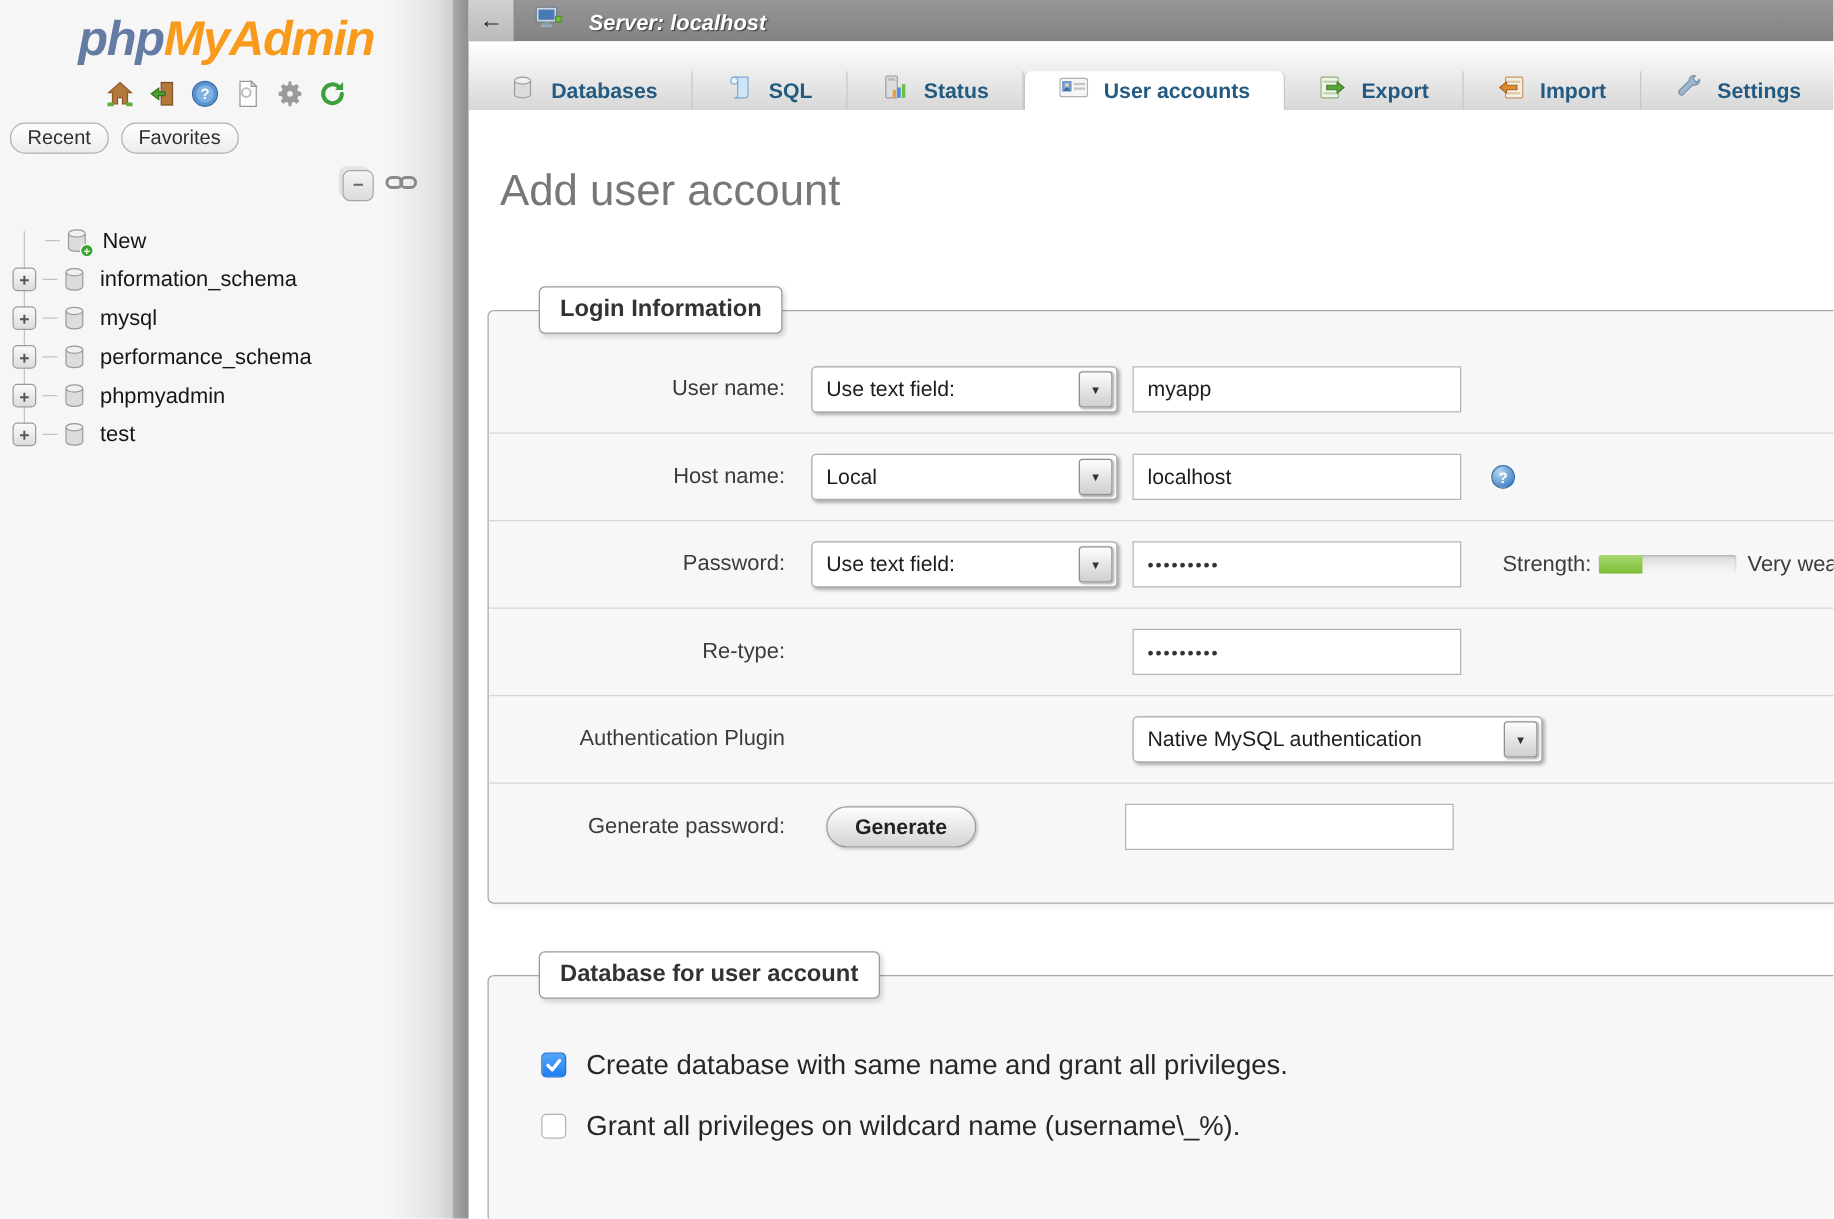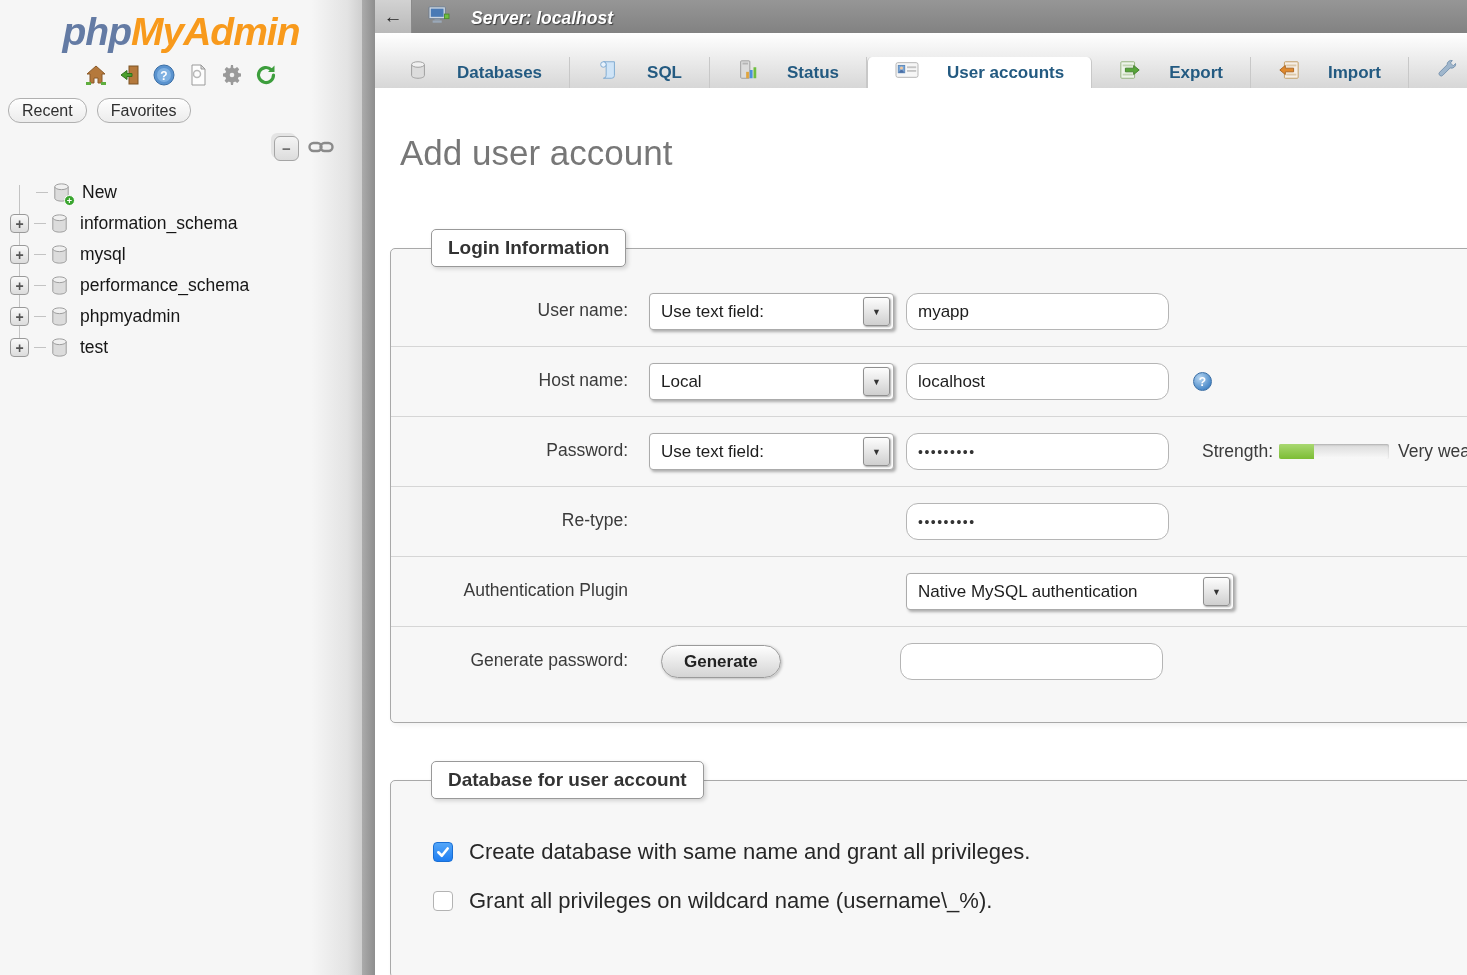--- a/index.html
+++ b/index.html
@@ -51,21 +51,21 @@
   .server-bar { height:33px; background:linear-gradient(#969696,#828282);
                 display:flex; align-items:center; }
   .back-box { width:37px; height:33px; background:linear-gradient(#d2d2d2,#b9b9b9);
               border-right:1px solid #8a8a8a; display:flex; align-items:center; justify-content:center;
               font-size:19px; color:#222; cursor:pointer; }
   .server-title { display:flex; align-items:flex-end; gap:21px; margin-left:16px; cursor:pointer;font-style:italic; }
   .server-title .stxt { color:#fff; font-weight:bold; font-size:17.5px;
                         text-shadow:1px 1px 1px rgba(0,0,0,0.55); }
   .tab-bar { height:55px; background:linear-gradient(#ffffff,#d7d7d7);
              display:flex; padding-left:5px; }
-  .tab { display:flex; align-items:center; gap:28px; padding:0 27px;
+  .tab { display:flex; align-items:center; gap:12px; padding:0 27px;
          border-right:1px solid #c8c8c8; font-weight:bold; font-size:17px; color:#235a81;
          cursor:pointer; white-space:nowrap;margin-top:24px; }
   .tab.active { background:#fff; border-radius:5px 5px 0 0; border-left:1px solid #c8c8c8; }
   .content { padding:45px 0 0 25px; }
   h1.page-title { font-size:35px; font-weight:normal; color:#777; }
 
   .pma-fieldset { position:relative; margin:75px 0 0 -10px; width:1210px;
                   background:#f7f7f7; border:1px solid #a9a9a9; border-radius:5px;
                   box-shadow:2px 2px 5px rgba(0,0,0,0.06); }
   .pma-legend { position:absolute; top:-20px; left:40px; background:#fff;
@@ -80,21 +80,21 @@
   .fctrl { display:flex; align-items:center; }
   .mac-select { width:245px; height:37px; display:flex; align-items:center; background:#fff;
                 border:1px solid #ababab; border-radius:4px; margin-right:12px;
                 box-shadow:2px 2px 3px rgba(0,0,0,0.3); cursor:pointer; flex-shrink:0; }
   .sel-text { flex:1; padding-left:11px; font-size:17px; color:#1d1d1d; white-space:nowrap; overflow:hidden; }
   .sel-btn { width:27px; height:29px; margin-right:3px; border:1px solid #8f8f8f; border-radius:3px;
              background:linear-gradient(#fdfdfd,#cfcfcf); display:flex; align-items:center;
              justify-content:center; box-shadow:1px 1px 2px rgba(0,0,0,0.35); flex-shrink:0; }
   .sel-btn span { font-size:9px; color:#333; }
   .mac-select.wide { width:328px; }
-  .text-input { width:263px; height:37px; border:1px solid #b5b5b5; border-radius:12px;
+  .text-input { width:263px; height:37px; border:1px solid #b5b5b5; border-radius:0;
                 font-size:17px; padding:0 11px; color:#1d1d1d; background:#fff;
                 font-family:"Liberation Sans", sans-serif; flex-shrink:0; }
   .text-input.dots { font-size:14px; letter-spacing:1.5px; color:#333; }
   .help-icon { width:19px; height:19px; border-radius:50%; margin-left:24px;
                background:radial-gradient(circle at 35% 30%, #b8d7f2, #4787c7 75%);
                border:1px solid #3a6ea5; color:#fff; font-weight:bold; font-size:12px;
                display:flex; align-items:center; justify-content:center; cursor:pointer; flex-shrink:0; }
   .strength { display:flex; align-items:center; margin-left:33px; white-space:nowrap; }
   .strength .slabel, .strength .sverdict { font-size:17.5px; color:#3b3b3b; }
   .meter { width:110px; height:15px; margin-left:6px; border-radius:2px;

